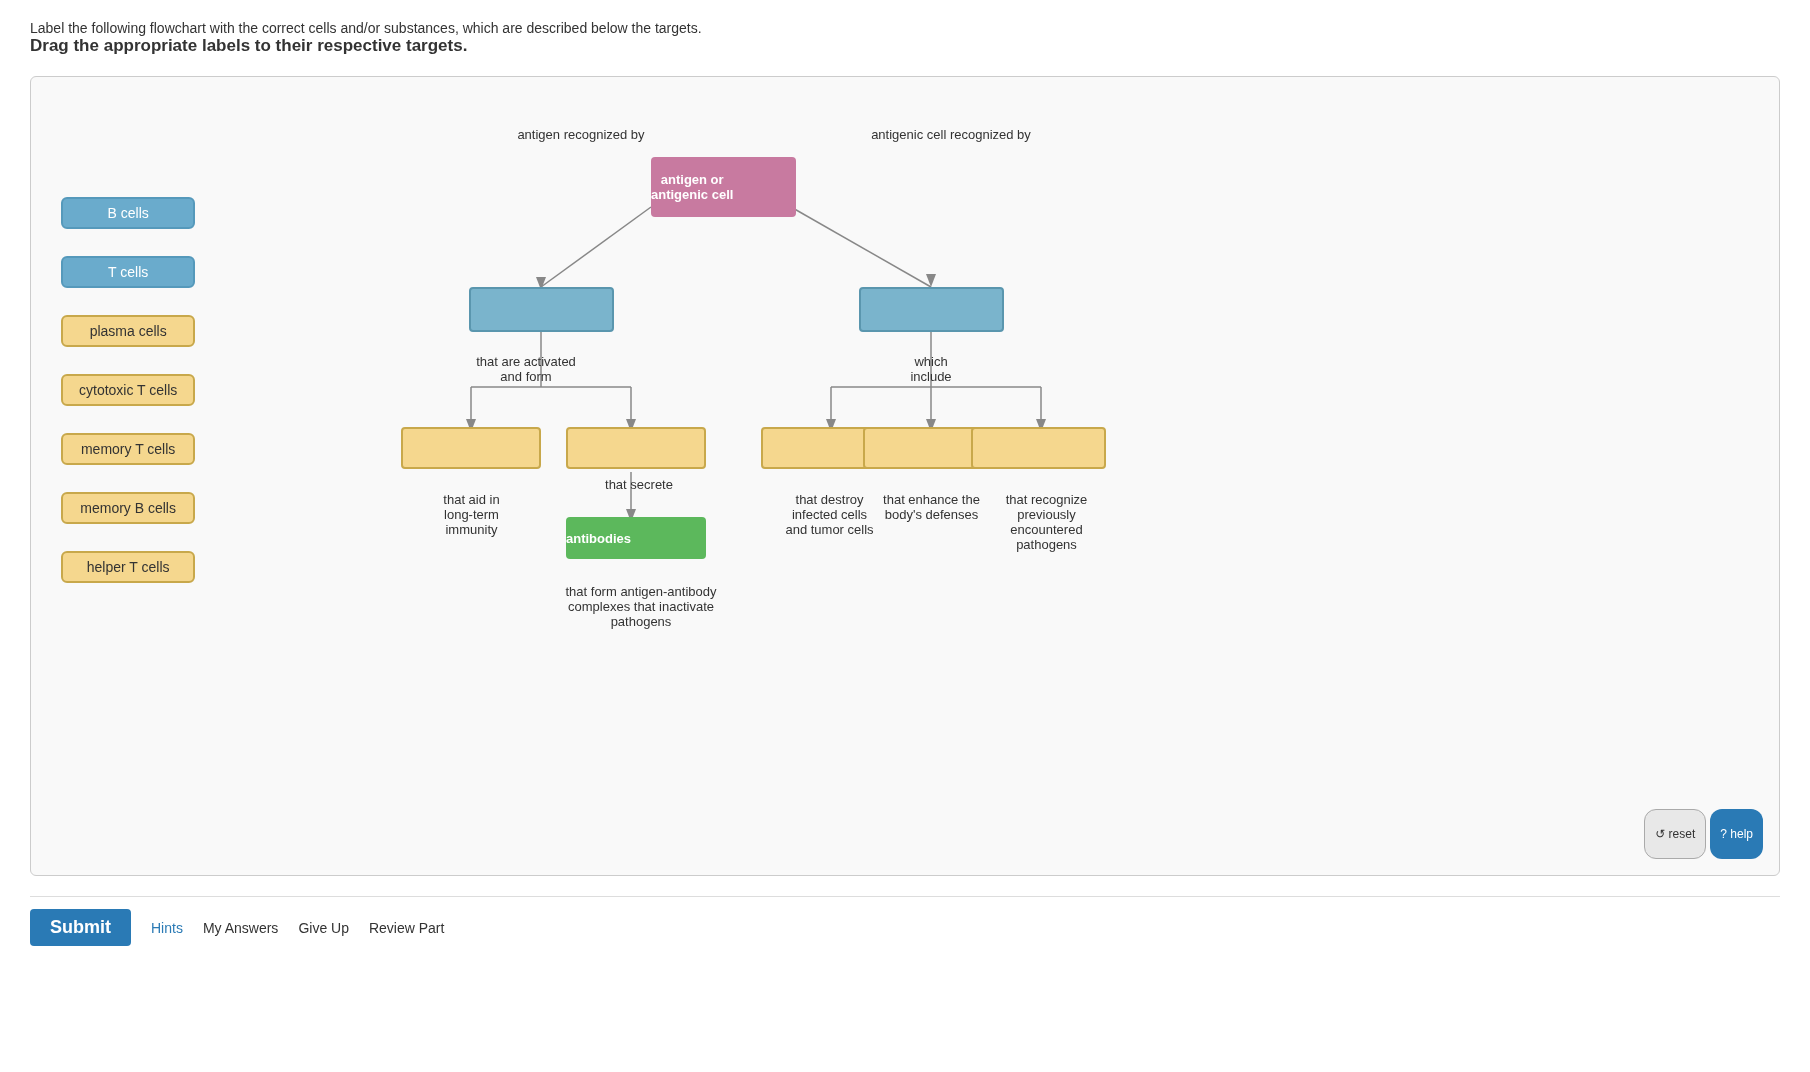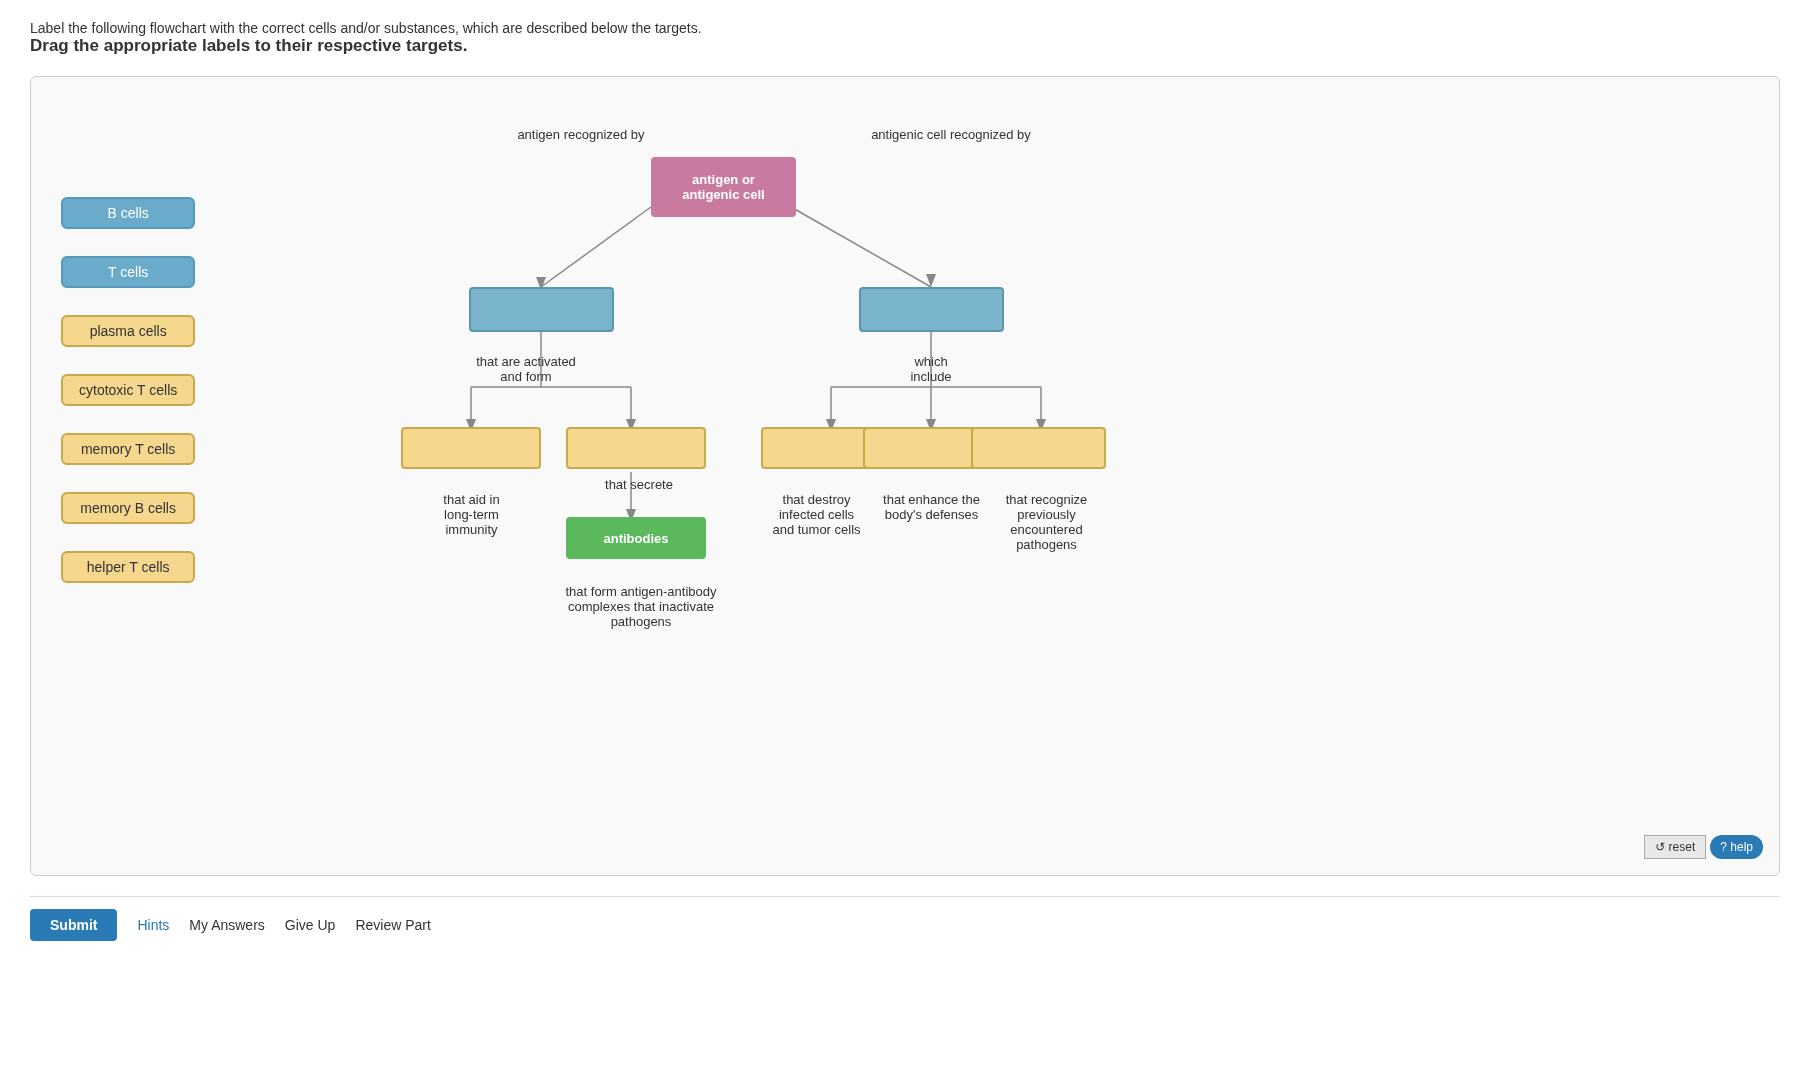--- a/index.html
+++ b/index.html
@@ -84,21 +84,20 @@
     }
 
     
     .fc-box {
       position: absolute;
       text-align: center;
       border-radius: 4px;
       font-size: 13px;
       display: flex;
       align-items: center;
-      justify-content: center;
     }
 
     .fc-box-pink {
       background-color: #c87aa0;
       color: #fff;
       font-weight: bold;
       width: 140px;
       height: 60px;
       border: none;
     }
@@ -143,21 +142,21 @@
       border-top: 1px solid #ddd;
       padding-top: 12px;
     }
 
     .submit-btn {
       background-color: #2a7ab5;
       color: #fff;
       border: none;
       padding: 8px 20px;
       border-radius: 4px;
-      font-size: 14px;
+      font-size: 18px;
       font-weight: bold;
       cursor: pointer;
     }
 
     .toolbar-link {
       color: #2a7ab5;
       cursor: pointer;
       font-size: 14px;
     }
 
@@ -172,22 +171,22 @@
       position: absolute;
       bottom: 16px;
       right: 16px;
       display: flex;
       gap: 4px;
     }
 
     .reset-btn {
       background: #e8e8e8;
       border: 1px solid #aaa;
-      border-radius: 0;
-      padding: 4px 10px;
+      border-radius: 12px;
+      padding: 17px 10px;
       font-size: 12px;
       cursor: pointer;
       color: #333;
     }
 
     .help-btn {
       background: #2a7ab5;
       border: none;
       border-radius: 12px;
       padding: 4px 10px;
@@ -307,21 +306,21 @@
 
       <div class="fc-box fc-box-yellow" style="left: 510px; top: 330px; width: 135px; height: 42px;">
       </div>
 
       <div class="fc-box fc-box-yellow" style="left: 612px; top: 330px; width: 135px; height: 42px;">
       </div>
 
       <div class="fc-box fc-box-yellow" style="left: 720px; top: 330px; width: 135px; height: 42px;">
       </div>
 
-      <div class="fc-text" style="left: 493px; top: 380px; width: 145px; white-space: pre-line;">
+      <div class="fc-text" style="left: 506px; top: 380px; width: 145px; white-space: pre-line;">
         <span>that destroy
 infected cells
 and tumor cells</span>
       </div>
 
       <div class="fc-text" style="left: 608px; top: 380px; width: 145px; white-space: pre-line;">
         <span>that enhance the
 body's defenses</span>
       </div>
 

